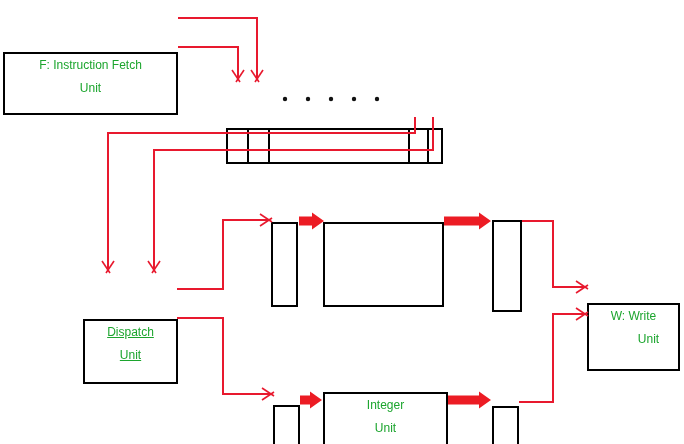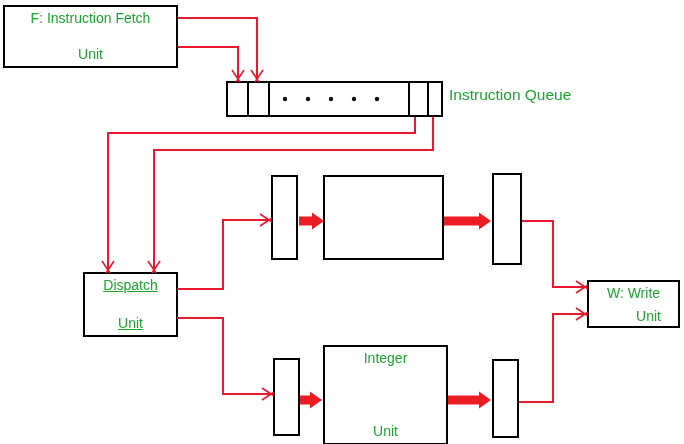--- a/index.html
+++ b/index.html
@@ -12,26 +12,27 @@
     overflow: hidden;
   }
   .node {
     position: absolute;
     box-sizing: border-box;
     border: 2px solid var(--border-black, #000000);
     background: #ffffff;
     display: flex;
     flex-direction: column;
     align-items: center;
-    justify-content: space-between;
+    justify-content: flex-start;
     color: var(--text-green, #1ca52e);
-    font-size: 14px;
+    font-size: 12px;
     line-height: 23px;
     text-align: center;
     z-index: 1;
+    margin-top: 47px;
   }
   .buffer { padding: 0; }
   .fpu-text { text-align: left; }
   .write-line2 { transform: translateX(15px); }
   .float-label {
     position: absolute;
     color: var(--text-green, #1ca52e);
     font-size: 15.5px;
     line-height: 21px;
     white-space: nowrap;
@@ -60,35 +61,34 @@
     <div>F: Instruction Fetch</div>
     <div>Unit</div>
   </div>
 
   <div class="node" style="left:226px; top:81px; width:217px; height:36px;">
     <div class="queue-divider" style="left:19px;"></div>
     <div class="queue-divider" style="left:40px;"></div>
     <div class="queue-divider" style="left:180px;"></div>
     <div class="queue-divider" style="left:199px;"></div>
   </div>
-  <div class="float-label" style="left:449px; top:84px;">Instruction Queue</div>
 
   <div class="node" style="left:83px; top:272px; width:95px; height:65px;text-decoration:underline;">
     <div>Dispatch</div>
     <div>Unit</div>
   </div>
 
   <div class="node buffer" style="left:271px; top:175px; width:27px; height:85px;"></div>
   <div class="node" style="left:323px; top:175px; width:121px; height:85px;">
     <div class="fpu-text">
     </div>
   </div>
   <div class="node buffer" style="left:492px; top:173px; width:30px; height:92px;"></div>
 
-  <div class="node" style="left:587px; top:280px; width:93px; height:48px;">
+  <div class="node" style="left:587px; top:256px; width:93px; height:68px;">
     <div>W: Write</div>
     <div class="write-line2">Unit</div>
   </div>
 
   <div class="node buffer" style="left:273px; top:358px; width:27px; height:78px;"></div>
   <div class="node" style="left:323px; top:345px; width:125px; height:100px;">
     <div>Integer</div>
     <div>Unit</div>
   </div>
   <div class="node buffer" style="left:492px; top:359px; width:27px; height:79px;"></div>

